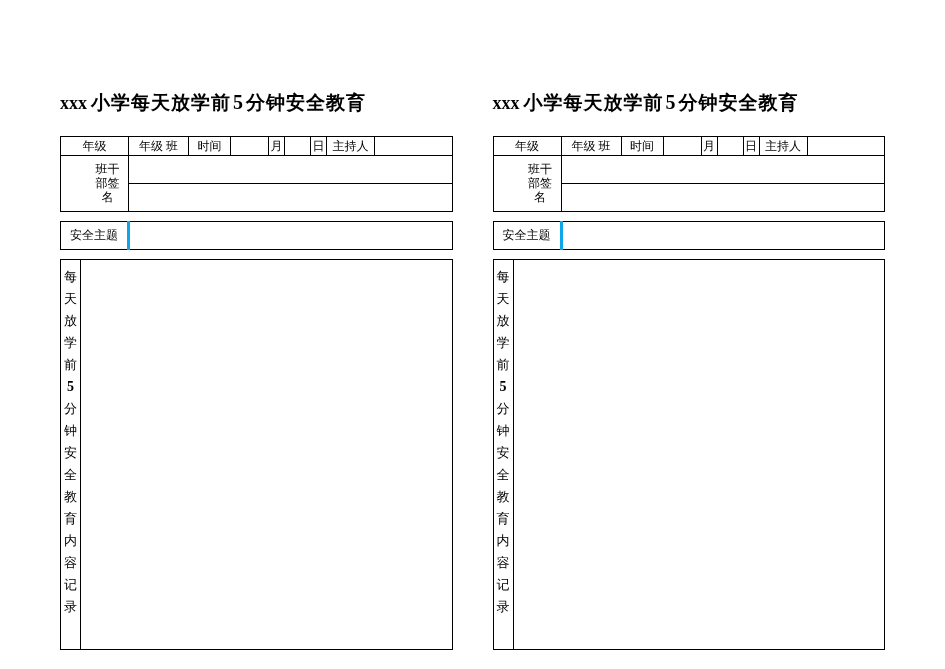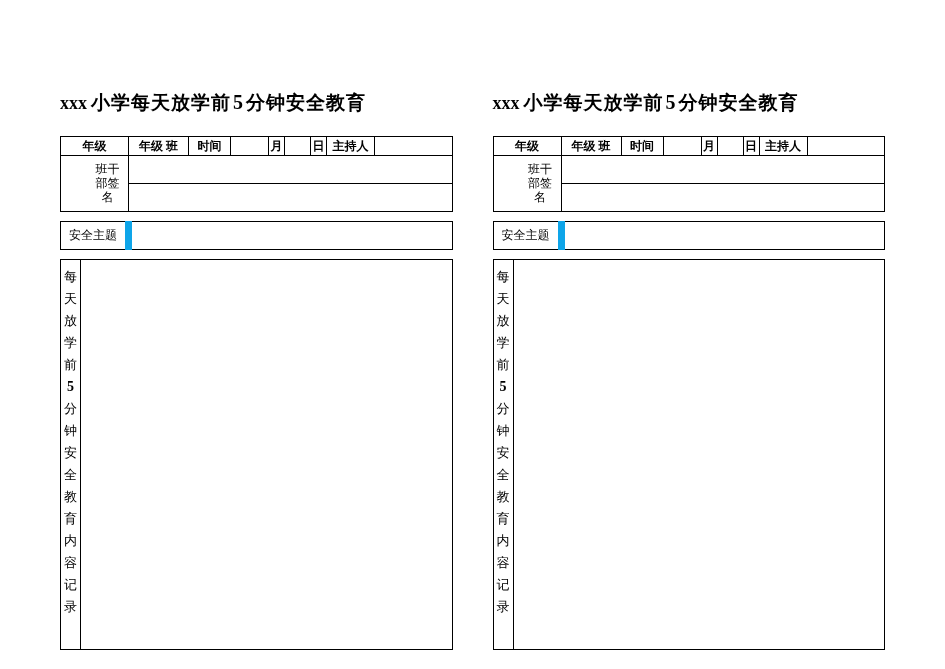--- a/index.html
+++ b/index.html
@@ -50,21 +50,20 @@
     td {
       border: 1px solid #000;
       padding: 0;
       font-size: 12px;
       text-align: center;
       vertical-align: middle;
     }
     .header-row td {
       height: 18px;
       line-height: 18px;
-      font-weight: bold;
     }
     .sig-label {
       height: 56px;
       padding-left: 26px;
     }
     .sig-label-inner {
       display: inline-block;
       width: 2em;
       line-height: 14px;
       font-size: 12px;
@@ -72,21 +71,21 @@
     .sig-row1 { height: 28px; }
     .sig-row2 { height: 28px; }
     .spacer-row td {
       border-left: none;
       border-right: none;
       height: 10px;
     }
     .topic-row td.topic-label {
       height: 28px;
       width: 68px;
-      border-right: 7px solid #0ea5e9;
+      border-right: 3px solid #0ea5e9;
     }
     .topic-row td.topic-value {
       height: 28px;
     }
     .content-row td.content-label {
       vertical-align: top;
       padding-top: 6px;
     }
     .vtext span {
       display: block;

